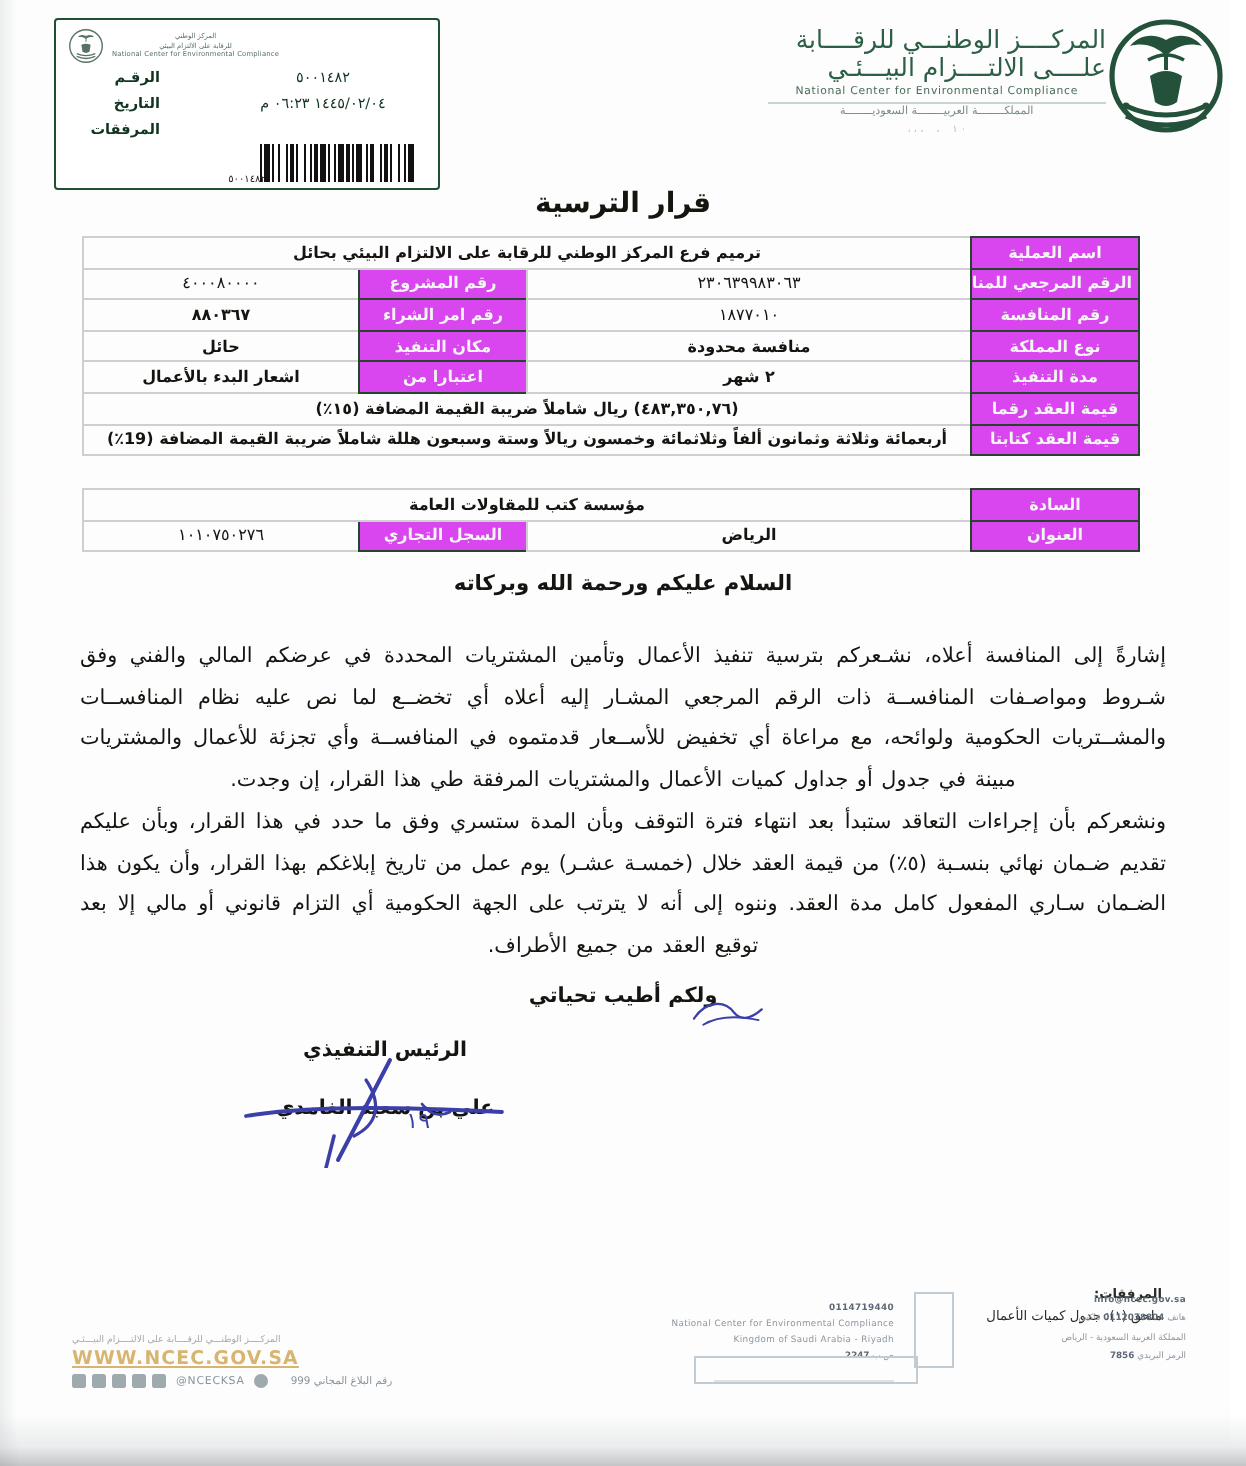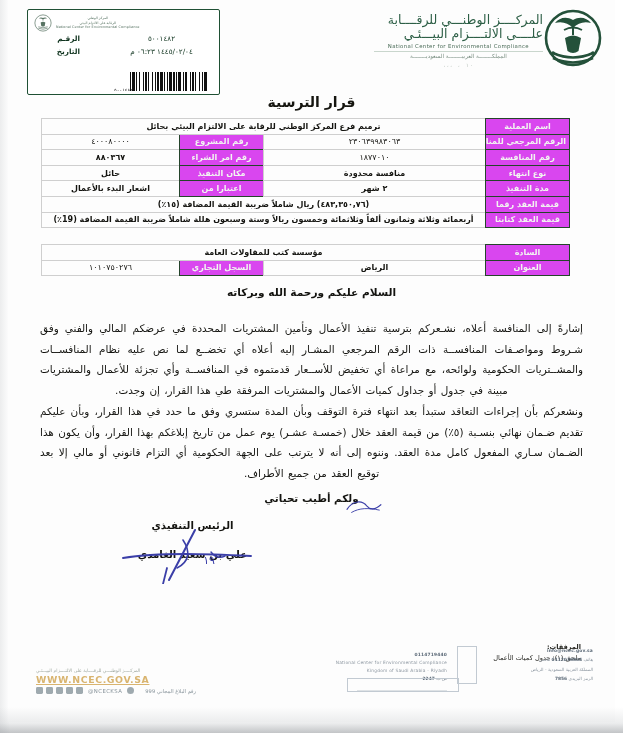--- a/index.html
+++ b/index.html
@@ -137,21 +137,21 @@
     bottom: -2px;
     left: 0; right: 0;
     text-align: center;
     font-size: 5px;
     color: #1a1a1a;
     letter-spacing: 1px;
   }
 
   .org-logo {
     position: absolute;
-    right: 10px;
+    right: 0;
     top: 8px;
     width: 230px;
     height: 78px;
     display: flex;
     flex-direction: row;
     align-items: flex-start;
   }
   .emblem {
     width: 60px; height: 62px;
     flex: 0 0 auto;
@@ -470,20 +470,24 @@
         </div>
         <div class="stamp-rows">
           <div class="stamp-row">
             <div class="stamp-label">الرقـم</div>
             <div class="stamp-value">٥٠٠١٤٨٢</div>
           </div>
           <div class="stamp-row">
             <div class="stamp-label">التاريخ</div>
             <div class="stamp-value">١٤٤٥/٠٢/٠٤  ٠٦:٢٣ م</div>
           </div>
+          <div class="stamp-row">
+            <div class="stamp-label">المرفقات</div>
+            <div class="stamp-value"></div>
+          </div>
         </div>
         <div class="barcode" id="barcode">
             <i style="width: 3px; background: rgb(17, 17, 17);"></i>
             <i style="width: 1px; background: transparent;"></i>
             <i style="width: 1px; background: rgb(17, 17, 17);"></i>
             <i style="width: 2px; background: transparent;"></i>
             <i style="width: 1px; background: rgb(17, 17, 17);"></i>
             <i style="width: 3px; background: transparent;"></i>
             <i style="width: 1px; background: rgb(17, 17, 17);"></i>
             <i style="width: 1px; background: transparent;"></i>
@@ -575,21 +579,21 @@
           <td class="hcell">رقم المشروع</td>
           <td>٤٠٠٠٨٠٠٠٠</td>
         </tr>
         <tr>
           <td class="hcell">رقم المنافسة</td>
           <td>١٨٧٧٠١٠</td>
           <td class="hcell">رقم امر الشراء</td>
           <td class="val-strong">٨٨٠٣٦٧</td>
         </tr>
         <tr>
-          <td class="hcell">نوع انتهاء</td>
+          <td class="hcell">نوع المملكة</td>
           <td class="val-strong">منافسة محدودة</td>
           <td class="hcell">مكان التنفيذ</td>
           <td class="val-strong">حائل</td>
         </tr>
         <tr>
           <td class="hcell">مدة التنفيذ</td>
           <td class="val-strong">٢ شهر</td>
           <td class="hcell">اعتبارا من</td>
           <td class="val-strong">اشعار البدء بالأعمال</td>
         </tr>

